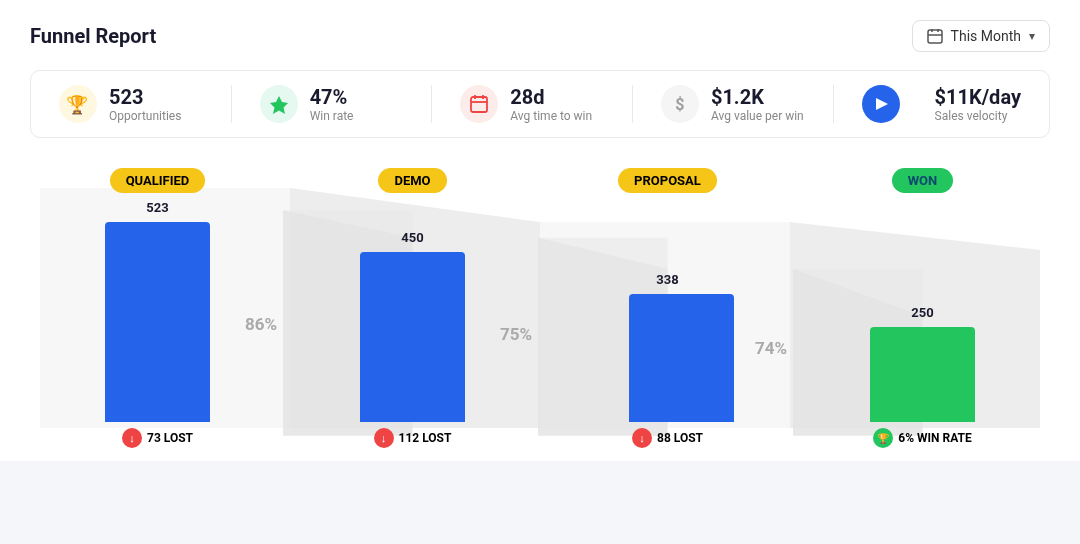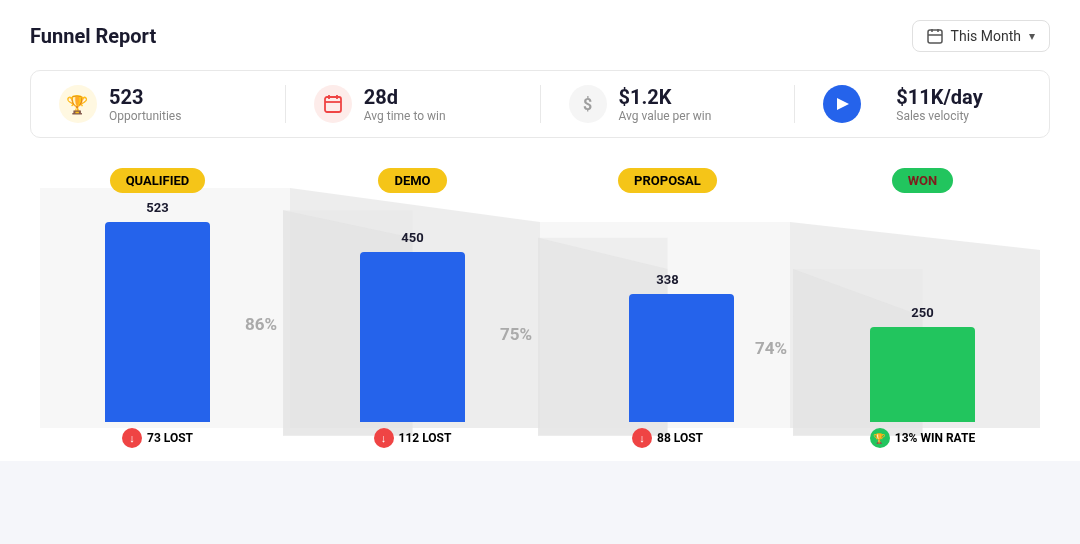--- a/index.html
+++ b/index.html
@@ -84,21 +84,21 @@
     }
     .stage-badge {
       border-radius: 20px;
       padding: 5px 16px;
       font-size: 13px;
       font-weight: 700;
       margin-bottom: 10px;
       display: inline-block;
     }
     .badge-yellow { background: #f5c518; color: #000; }
-    .badge-green { background: #22c55e; color: #7f1d1d; }
+    .badge-green { background: #22c55e; color: #0c4a6e; }
   </style>
 </head>
 <body>
 
 <div class="main-container">
 
   <div class="header">
     <h1 class="header-title">Funnel Report</h1>
     <div class="date-filter">
       <svg viewBox="0 0 16 16" fill="none" stroke="#555" stroke-width="1.5">
@@ -115,20 +115,31 @@
   <div class="stats-row">
 
     <div class="stat-item">
       <div class="stat-icon" style="background:#fff8e1;">🏆</div>
       <div class="stat-text">
         <div class="stat-value">523</div>
         <div class="stat-label">Opportunities</div>
       </div>
     </div>
 
+    <div class="stat-item">
+      <div class="stat-icon" style="background:#e6f9f0;">
+        <svg width="20" height="20" viewBox="0 0 20 20" fill="#22c55e">
+            <polygon points="10,2 13,8 19,9 14.5,13.5 16,20 10,16.5 4,20 5.5,13.5 1,9 7,8"></polygon>
+          </svg>
+      </div>
+      <div class="stat-text">
+        <div class="stat-value">47%</div>
+        <div class="stat-label">Win rate</div>
+      </div>
+    </div>
 
     <div class="stat-item">
       <div class="stat-icon" style="background:#fdecea;">
         <svg width="20" height="20" viewBox="0 0 20 20" fill="none" stroke="#ef4444" stroke-width="1.8">
           <rect x="2" y="3" width="16" height="15" rx="2"></rect>
           <line x1="6" y1="1" x2="6" y2="5"></line>
           <line x1="14" y1="1" x2="14" y2="5"></line>
           <line x1="2" y1="8" x2="18" y2="8"></line>
         </svg>
       </div>
@@ -231,21 +242,21 @@
       <div style="flex:1; display:flex; flex-direction:column; align-items:center; padding-top:10px;">
         <div class="stage-badge badge-green">WON</div>
         <div style="flex:1; position:relative; width:100%; display:flex; align-items:flex-end; justify-content:center;">
           <div style="position:relative;">
             <span style="position:absolute;top:-22px;left:50%;transform:translateX(-50%);font-size:13px;font-weight:700;color:#1a1a2e;">250</span>
             <div style="width:105px;height:95px;background:#22c55e;border-radius:4px 4px 0 0;"></div>
           </div>
         </div>
         <div style="display:flex;align-items:center;gap:5px;margin-top:6px;font-size:12px;font-weight:700;">
           <div style="background:#22c55e;color:#fff;border-radius:50%;width:20px;height:20px;display:flex;align-items:center;justify-content:center;font-size:10px;">🏆</div>
-          <span>13% WIN RATE</span>
+          <span>6% WIN RATE</span>
         </div>
       </div>
 
     </div>
 
     <svg style="position:absolute;top:50px;left:0;width:100%;height:230px;pointer-events:none;" viewBox="0 0 1040 230">
 
       <polygon points="258,0 390,0 390,230 258,230" fill="#e8e8e8" opacity="0.6"></polygon>
 
       <polygon points="518,28 650,28 650,230 518,230" fill="#e8e8e8" opacity="0.6"></polygon>

